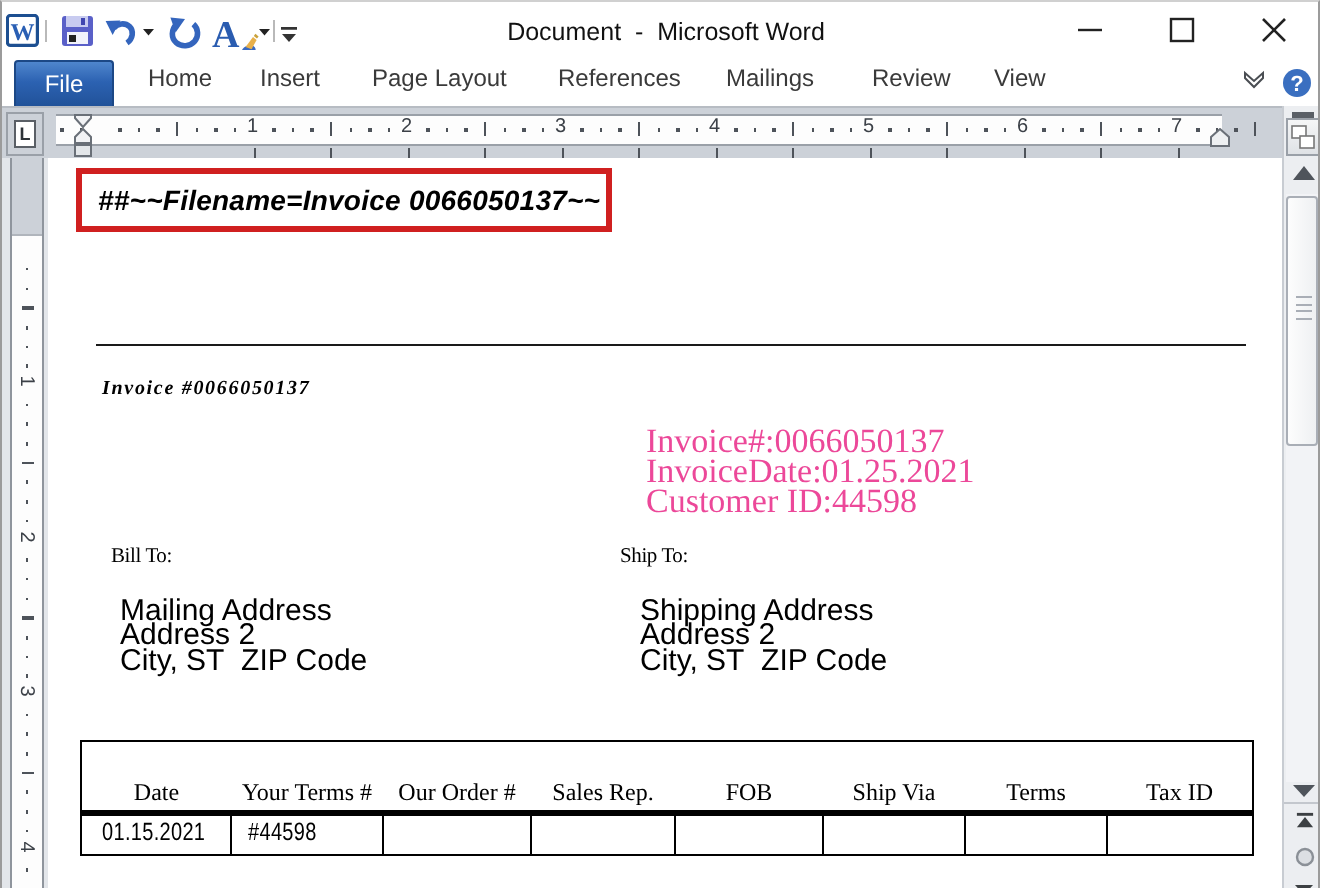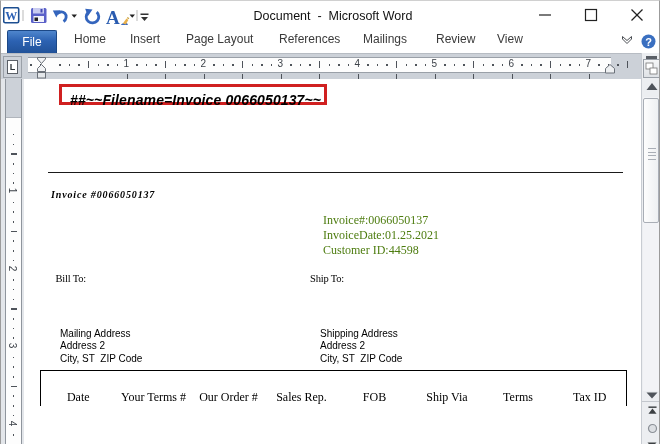--- a/index.html
+++ b/index.html
@@ -29,28 +29,28 @@
 .vtick{position:absolute;background:#4e535a;}
 .vnum{position:absolute;font-size:10px;color:#3c4148;transform:rotate(90deg);}
 
 #scroll{position:absolute;left:640px;top:52px;width:19px;height:392px;background:#eceef1;border-left:1px solid #c8ccd2;}
 #viewruler{position:absolute;left:1px;top:6px;width:17px;height:19px;background:linear-gradient(#f5f6f7,#dfe2e6);border:1px solid #9aa0a8;}
 #sctrack{position:absolute;left:1px;top:44px;width:18px;height:294px;background:#f2f3f6;}
 #scthumb{position:absolute;left:1px;top:45px;width:16px;height:125px;background:linear-gradient(90deg,#fdfdfd,#eef0f2);border:1px solid #a9aeb6;border-radius:2px;}
 .grip{position:absolute;left:4px;width:8px;height:1px;background:#a9aeb6;}
 
 #page{position:absolute;left:23px;top:78px;width:617px;height:366px;background:#fff;}
-#redbox{position:absolute;left:14px;top:5px;width:268px;height:21px;border:3px solid #d02020;margin-left:21px;}
+#redbox{position:absolute;left:14px;top:5px;width:268px;height:32px;border:3px solid #d02020;}
 #fntext{position:absolute;left:8px;top:4.5px;font-size:14px;letter-spacing:0.12px;font-weight:bold;font-style:italic;color:#000;white-space:nowrap;}
 #cname{position:absolute;left:22.5px;top:59.5px;font-size:18px;font-weight:normal;-webkit-text-stroke:0.5px #000;color:#000;letter-spacing:0.45px;}
 #hrule{position:absolute;left:24px;top:93px;width:575px;height:0;border-top:1.5px solid #1a1a1a;}
 #invno{position:absolute;left:27px;top:110px;font-family:"Liberation Serif",serif;font-size:10px;font-weight:bold;font-style:italic;letter-spacing:0.85px;}
-#details{position:absolute;left:299px;top:133.5px;font-family:"Liberation Serif",serif;font-size:12px;line-height:15.3px;color:#4d7c0f;}
+#details{position:absolute;left:299px;top:133.5px;font-family:"Liberation Serif",serif;font-size:17px;line-height:15.3px;color:#ec4899;}
 .blabel{position:absolute;top:193.5px;font-family:"Liberation Serif",serif;font-size:10.5px;letter-spacing:-0.2px;}
-.addr{position:absolute;top:220.5px;font-size:10px;line-height:12.7px;color:#000;margin-top:28px;}
+.addr{position:absolute;top:220.5px;font-size:15px;line-height:12.7px;color:#000;}
 
 #tbl{position:absolute;left:16px;top:291px;width:586px;}
 table{border-collapse:collapse;width:586px;table-layout:fixed;}
 td{padding:0;}
 .hd td{border-top:1.2px solid #000;height:35.5px;vertical-align:bottom;text-align:center;font-family:"Liberation Serif",serif;font-size:12px;padding-bottom:1px;}
 .hd td:first-child{border-left:1.2px solid #000;}
 .hd td:last-child{border-right:1.2px solid #000;}
 .dr td{border:1px solid #000;border-top:3px solid #000;height:21px;font-size:12.5px;vertical-align:middle;}
 .dtx{display:inline-block;transform:scaleX(0.8);transform-origin:0 50%;letter-spacing:0.2px;position:relative;top:-1.5px;}
 </style>
@@ -239,20 +239,30 @@
             <tr class="hd">
           <td>Date</td>
               <td>Your Terms #</td>
               <td>Our Order #</td>
               <td>Sales Rep.</td>
               <td>FOB</td>
               <td>Ship Via</td>
               <td>Terms</td>
               <td>Tax ID</td>
         </tr>
+        <tr class="dr">
+          <td><span class="dtx" style="margin-left:10px">01.15.2021</span></td>
+              <td><span class="dtx" style="margin-left:8px">#44598</span></td>
+              <td></td>
+              <td></td>
+              <td></td>
+              <td></td>
+              <td></td>
+              <td></td>
+        </tr>
       </tbody>
         </table>
     </div>
   </div>
 
   <div id="vrulwrap">
     <div id="vrul">
       <div id="vrgray"></div>
       <div id="vticks">
           <div class="vnum" style="left:4px;top:106px">1</div>

